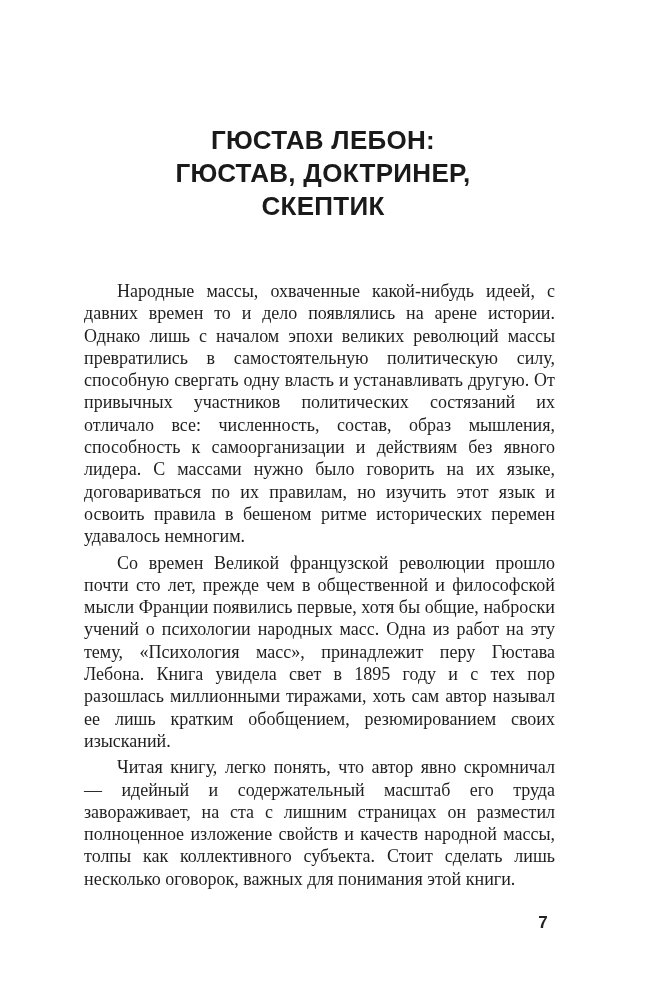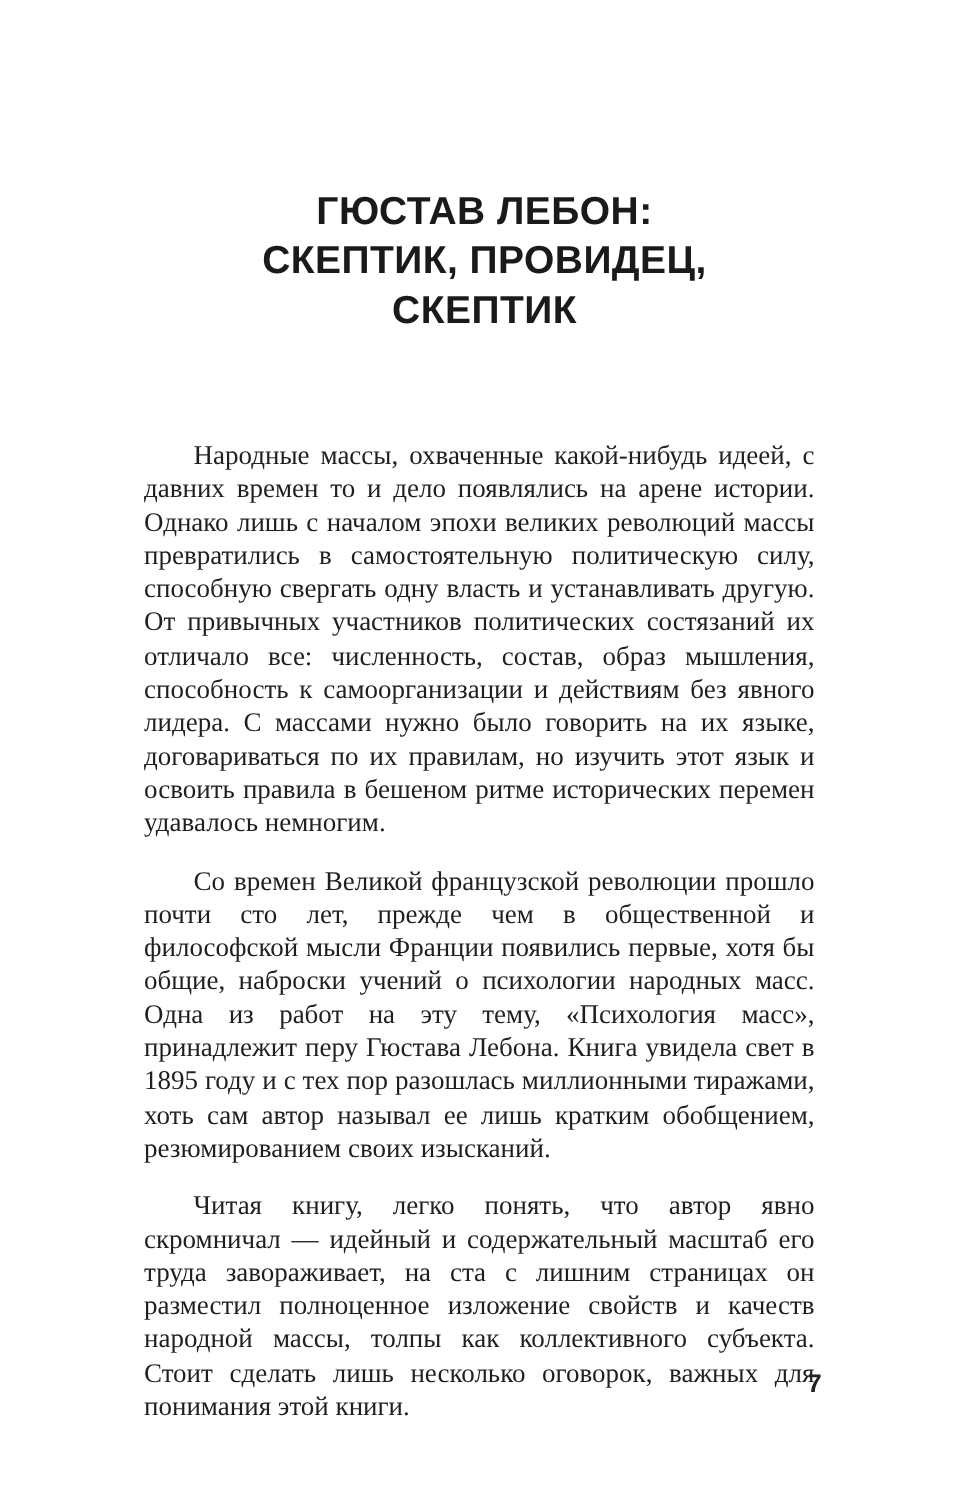--- a/index.html
+++ b/index.html
@@ -39,21 +39,21 @@
       left: 80px;
       width: 479px;
       font-size: 18px;
       line-height: 22.3px;
       color: #1f1f1f;
       text-align: justify;
       hyphens: auto;
       -webkit-hyphens: auto;
     }
     .body-text p {
-      margin: 16px;
+      margin: 4px;
       padding: 0;
       text-indent: 33px;
     }
     .page-number {
       position: absolute;
       top: 913px;
       left: 518px;
       width: 50px;
       text-align: center;
       font-family: "Liberation Sans", sans-serif;
@@ -63,21 +63,21 @@
       color: #222222;
     }
   </style>
 </head>
 <body>
 
 <div class="page">
 
   <h1 class="chapter-title">
     <span class="title-line">ГЮСТАВ ЛЕБОН:</span>
-    <span class="title-line">СКЕПТИК, ПРОВИДЕЦ,</span>
+    <span class="title-line">ГЮСТАВ, ДОКТРИНЕР,</span>
     <span class="title-line">СКЕПТИК</span>
   </h1>
 
   <div class="body-text">
     <p>Народные массы, охваченные какой-нибудь идеей, с давних времен то и дело появлялись на арене истории. Однако лишь с началом эпохи великих революций массы превратились в самостоятельную политическую силу, способную свергать одну власть и устанавливать другую. От привычных участников политических состязаний их отличало все: численность, состав, образ мышления, способность к самоорганизации и действиям без явного лидера. С массами нужно было говорить на их языке, договариваться по их правилам, но изучить этот язык и освоить правила в бешеном ритме исторических перемен удавалось немногим.</p>
     <p>Со времен Великой французской революции прошло почти сто лет, прежде чем в общественной и философской мысли Франции появились первые, хотя бы общие, наброски учений о психологии народных масс. Одна из работ на эту тему, «Психология масс», принадлежит перу Гюстава Лебона. Книга увидела свет в 1895 году и с тех пор разошлась миллионными тиражами, хоть сам автор называл ее лишь кратким обобщением, резюмированием своих изысканий.</p>
     <p>Читая книгу, легко понять, что автор явно скромничал — идейный и содержательный масштаб его труда завораживает, на ста с лишним страницах он разместил полноценное изложение свойств и качеств народной массы, толпы как коллективного субъекта. Стоит сделать лишь несколько оговорок, важных для понимания этой книги.</p>
   </div>
 
   <div class="page-number">7</div>

